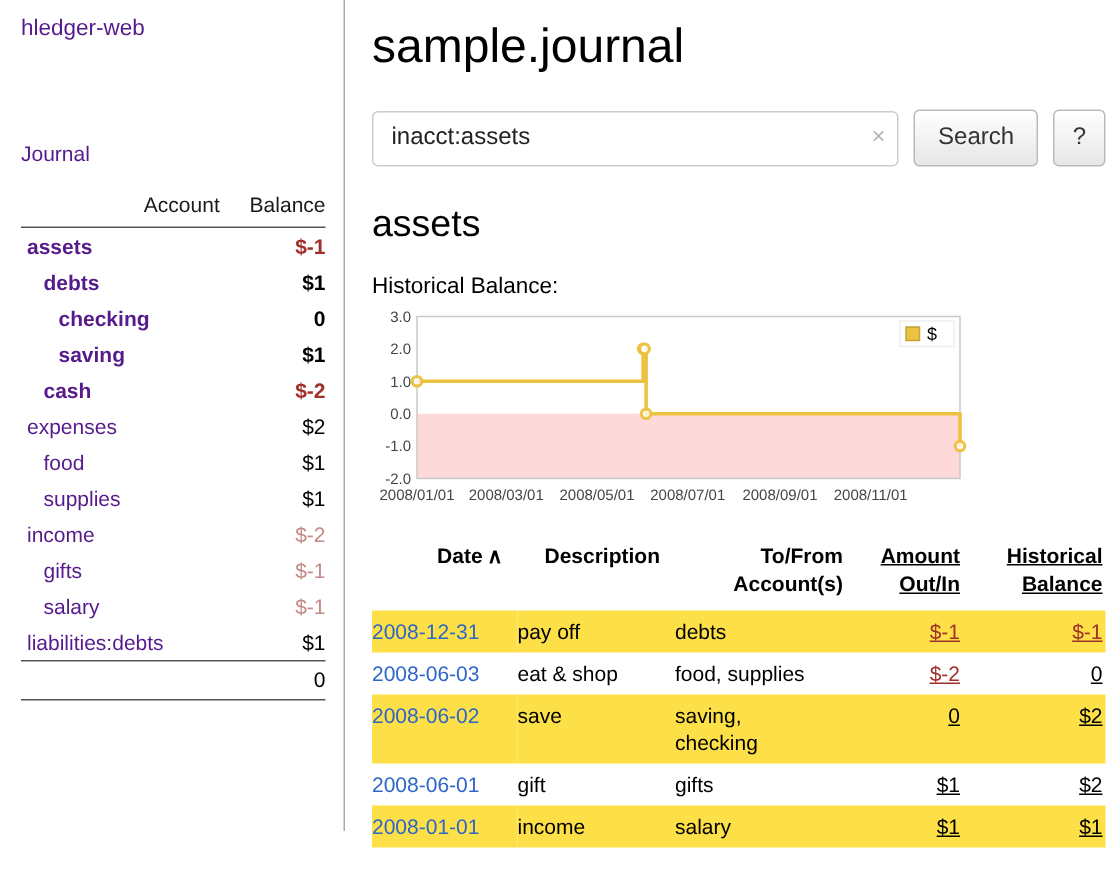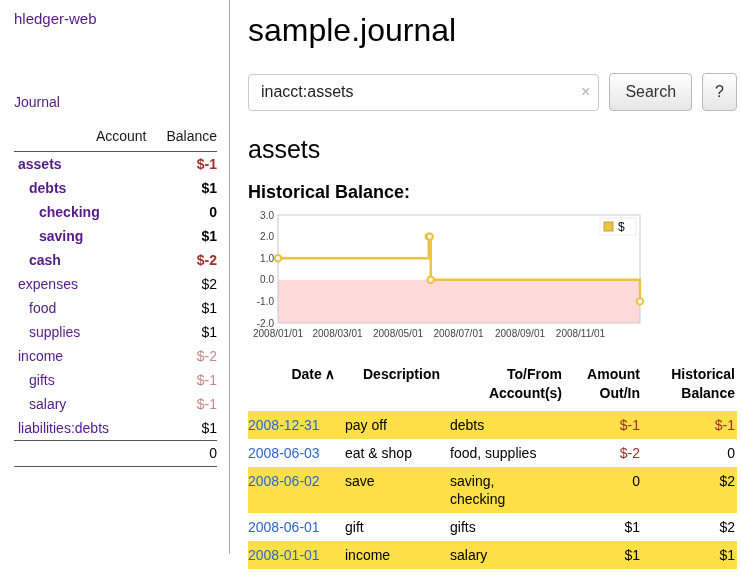--- a/index.html
+++ b/index.html
@@ -48,32 +48,32 @@
     position:absolute; right:9px; top:8px; color:#b5b5b5; font-size:16px;
     cursor:pointer; line-height:20px;
   }
   button.btn {
     height:38px; padding:0 15px; margin-left:10px; font-size:16px; color:#333;
     background:linear-gradient(#ffffff,#e6e6e6); border:1px solid #b9b9b9;
     border-radius:4px; cursor:pointer; font-family:"Liberation Sans", sans-serif;
   }
   button.btn-help { padding:0 12px; }
   h2.acct-title { font-size:25px; font-weight:400; margin:24px 0 0; }
-  .chart-label { font-weight:bold; font-size:18px; margin-top:18px; }
+  .chart-label { font-weight:normal; font-size:15px; margin-top:18px; }
   svg.chart { display:block; margin-top:6px; }
   svg.chart .tick { font-size:10px; fill:#444; }
   svg.chart .legend-label { fill:#000; }
 
   
   table.register { border-collapse:collapse; margin-top:18px; width:489px; font-size:14px; }
   table.register th {
     text-align:right; vertical-align:top; font-weight:bold; color:#000;
     padding:0 10px 8px 0; line-height:19px;
   }
-  table.register th.num, table.register td.num { text-align:right; }
+  table.register th.num, table.register td.num { text-align:right;text-decoration:underline; }
   table.register th:last-child, table.register td:last-child { padding-right:2px; }
   table.register td { padding:5px 10px 5px 0; vertical-align:top; line-height:18px; }
   tr.shade { background:#fde047; }
   td.date-cell a { color:#2e66c9; white-space:nowrap; }
   .accounts-cell { white-space:pre-line; }
   .sort-caret { font-weight:bold; font-size:14px; margin-left:3px; }
 </style>
 </head>
 <body>
 

